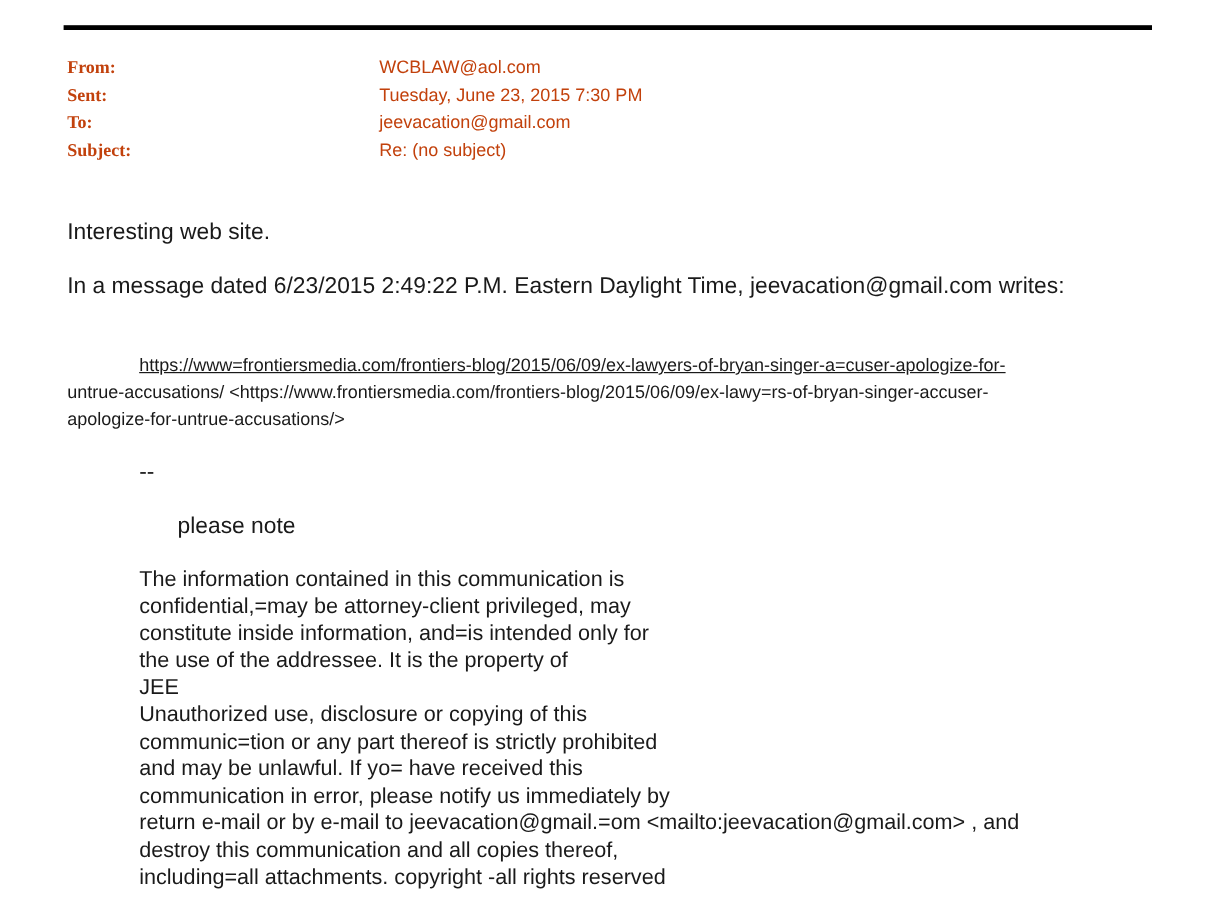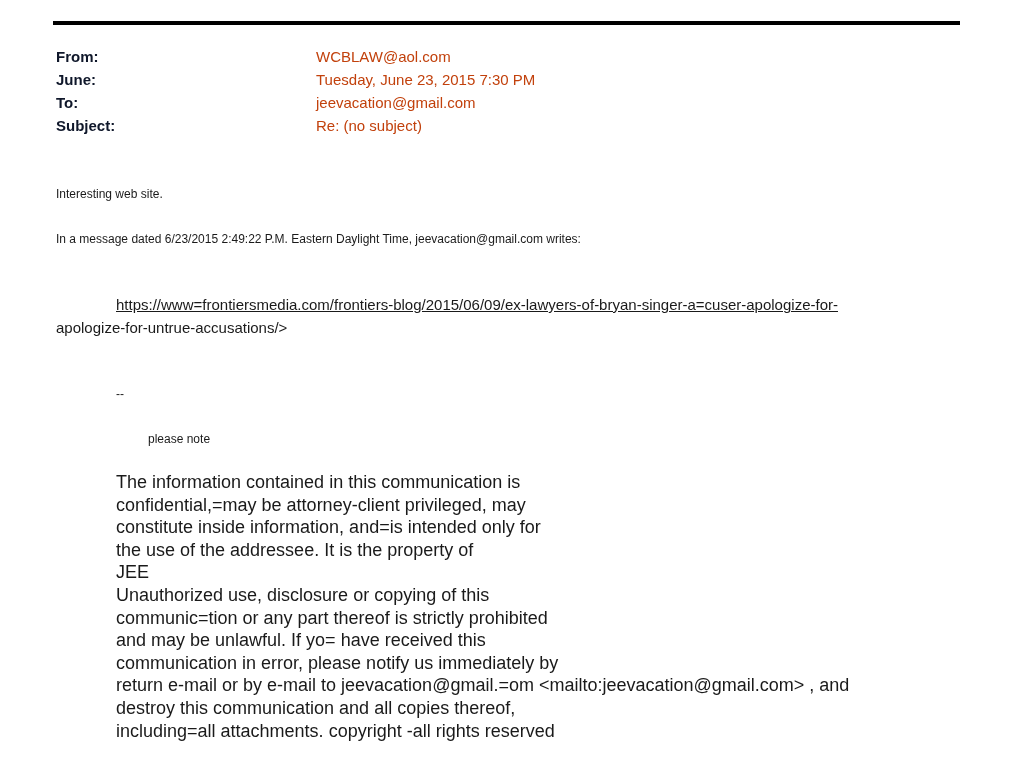--- a/index.html
+++ b/index.html
@@ -31,31 +31,32 @@
   .hrow {
     position: relative;
     height: 23px;
     line-height: 20px;
     font-size: 15px;
   }
   .hlabel {
     position: absolute;
     left: 0;
     font-weight: bold;
-    color: #0f172a;
+    color: #c2410c;
+    font-family: Liberation Serif, serif;
   }
   .hvalue {
     position: absolute;
     left: 260px;
     white-space: nowrap;
     color: #c2410c;
   }
   .line {
     position: absolute;
-    font-size: 12px;
+    font-size: 19px;
     line-height: 22.5px;
     white-space: nowrap;
     color: #1a1a1a;
     text-align: center;
   }
   .url-block {
     position: absolute;
     left: 56px;
     top: 294px;
     width: 905px;
@@ -79,39 +80,40 @@
 <body>
 
 <div class="rule"></div>
 
 <div class="header">
   <div class="hrow">
     <span class="hlabel">From:</span>
     <span class="hvalue">WCBLAW@aol.com</span>
   </div>
   <div class="hrow">
-    <span class="hlabel">June:</span>
+    <span class="hlabel">Sent:</span>
     <span class="hvalue">Tuesday, June 23, 2015 7:30 PM</span>
   </div>
   <div class="hrow">
     <span class="hlabel">To:</span>
     <span class="hvalue">jeevacation@gmail.com</span>
   </div>
   <div class="hrow">
     <span class="hlabel">Subject:</span>
     <span class="hvalue">Re: (no subject)</span>
   </div>
 </div>
 
 <div class="line" style="left:56px; top:183px;">Interesting web site.</div>
 
 <div class="line" style="left:56px; top:228px;">In a message dated 6/23/2015 2:49:22 P.M. Eastern Daylight Time, jeevacation@gmail.com writes:</div>
 
 <div class="url-block">
   <span class="ln first">https://www=frontiersmedia.com/frontiers-blog/2015/06/09/ex-lawyers-of-bryan-singer-a=cuser-apologize-for-</span>
+  <span class="ln">untrue-accusations/ &lt;https://www.frontiersmedia.com/frontiers-blog/2015/06/09/ex-lawy=rs-of-bryan-singer-accuser-</span>
   <span class="ln">apologize-for-untrue-accusations/&gt;</span>
 </div>
 
 <div class="line" style="left:116px; top:383px;">--</div>
 
 <div class="line" style="left:148px; top:428px;">please note</div>
 
 <div class="disclaimer">
   <span class="ln">The information contained in this communication is</span>
   <span class="ln">confidential,=may be attorney-client privileged, may</span>

